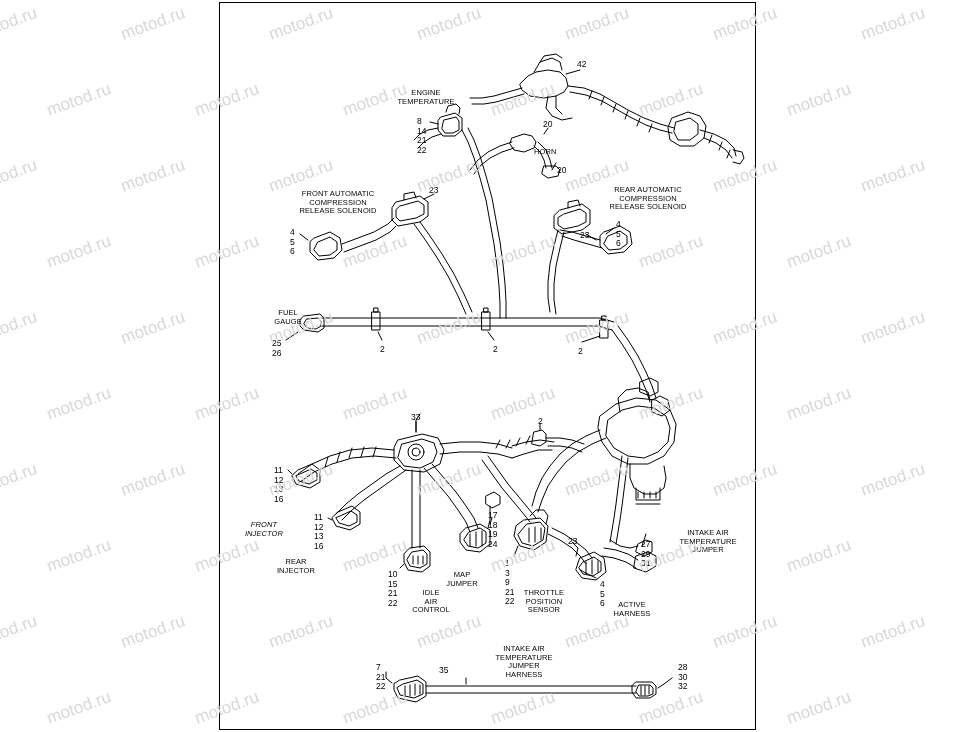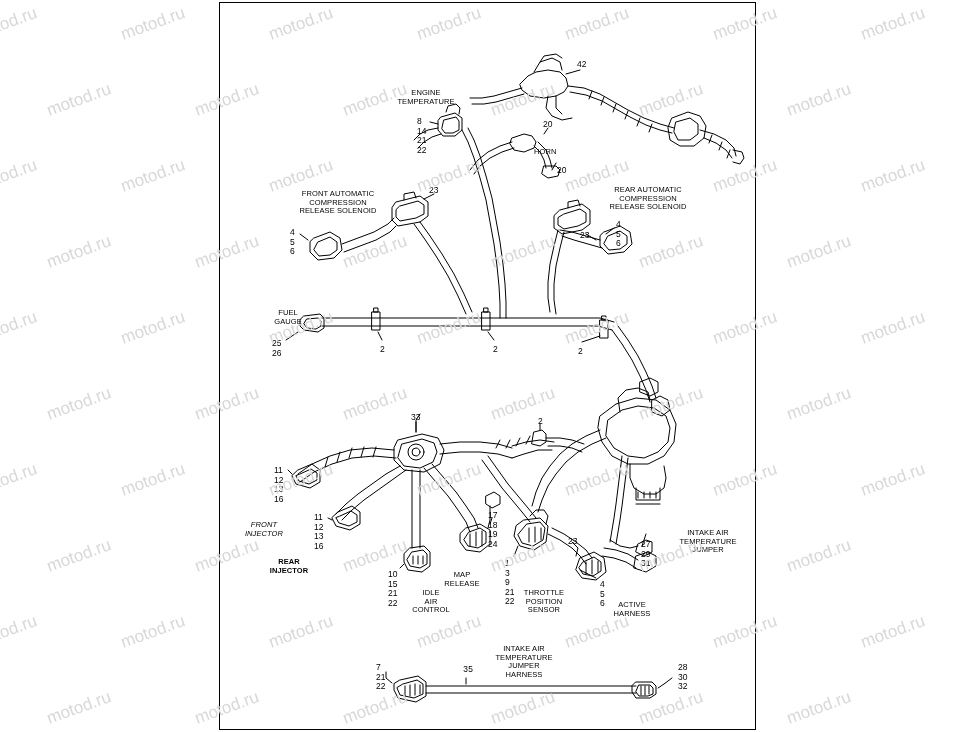--- a/index.html
+++ b/index.html
@@ -340,27 +340,27 @@
       <div class="lbl c" style="left: 288px; top: 190px; width: 100px;">FRONT AUTOMATIC
 COMPRESSION
 RELEASE SOLENOID</div>
       <div class="lbl c" style="left: 598px; top: 186px; width: 100px;">REAR AUTOMATIC
 COMPRESSION
 RELEASE SOLENOID</div>
       <div class="lbl c" style="left: 268px; top: 309px; width: 40px;">FUEL
 GAUGE</div>
       <div class="lbl c" style="left: 239px; top: 521px; width: 50px; font-style: italic;">FRONT
 INJECTOR</div>
-      <div class="lbl c" style="left: 264px; top: 558px; width: 50px; font-weight: bold;">REAR
+      <div class="lbl c" style="left: 271px; top: 558px; width: 50px;">REAR
 INJECTOR</div>
       <div class="lbl c" style="left: 408px; top: 589px; width: 46px;">IDLE
 AIR
 CONTROL</div>
       <div class="lbl c" style="left: 440px; top: 571px; width: 44px;">MAP
-RELEASE</div>
+JUMPER</div>
       <div class="lbl c" style="left: 516px; top: 589px; width: 56px;">THROTTLE
 POSITION
 SENSOR</div>
       <div class="lbl c" style="left: 610px; top: 601px; width: 44px;">ACTIVE
 HARNESS</div>
       <div class="lbl c" style="left: 673px; top: 529px; width: 70px;">INTAKE AIR
 TEMPERATURE
 JUMPER</div>
       <div class="lbl c" style="left: 487px; top: 645px; width: 74px;">INTAKE AIR
 TEMPERATURE
@@ -414,19 +414,19 @@
 3
 9
 21
 22</div>
       <div class="num" style="left: 600px; top: 580px;">4
 5
 6</div>
       <div class="num" style="left: 376px; top: 663px;">7
 21
 22</div>
-      <div class="num" style="left: 463px; top: 666px; font-family: Liberation Mono, monospace;">35</div>
+      <div class="num" style="left: 439px; top: 666px;">35</div>
       <div class="num" style="left: 678px; top: 663px;">28
 30
 32</div>
     </div>
 
 </div>
 
 </body></html>

